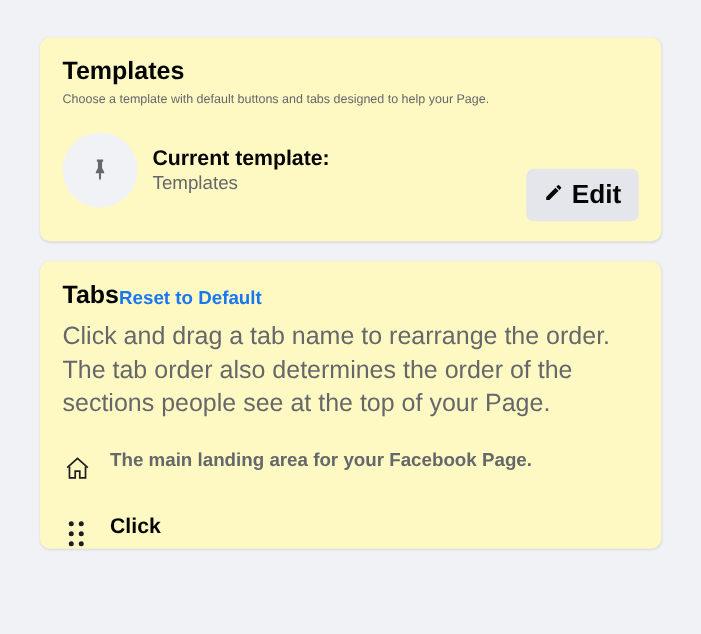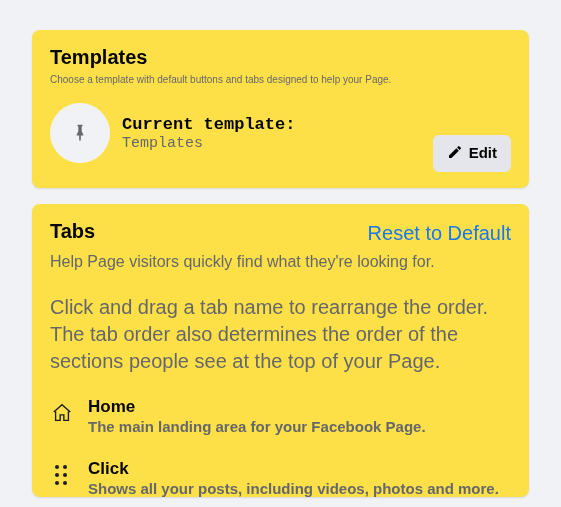--- a/index.html
+++ b/index.html
@@ -9,21 +9,21 @@
     }
     body {
       font-family: Helvetica, Arial, sans-serif;
       background-color: #f0f2f5;
       width: 561px;
       height: 507px;
       padding: 30px 32px 0 32px;
       overflow: hidden;
     }
     .card {
-      background-color: #fde047;
+      background-color: #fef9c3;
       border-radius: 8px;
       box-shadow: 0 1px 2px rgba(0,0,0,0.1);
       padding: 16px 18px;
       margin-bottom: 16px;
     }
     .card-title {
       font-size: 20px;
       font-weight: 700;
       color: #050505;
       margin-bottom: 4px;
@@ -50,61 +50,60 @@
       justify-content: center;
       flex-shrink: 0;
     }
     .icon-circle svg {
       width: 20px;
       height: 20px;
       fill: #65676b;
     }
     .template-info {
       flex: 1;
-      font-family: Liberation Mono, monospace;
     }
     .template-label {
       font-size: 17px;
       font-weight: 600;
       color: #050505;
     }
     .template-value {
       font-size: 15px;
       color: #65676b;
       margin-top: 1px;
     }
     .edit-button {
       background-color: #e4e6eb;
       border: none;
       border-radius: 6px;
       padding: 9px 14px;
-      font-size: 15px;
+      font-size: 21px;
       font-weight: 600;
       color: #050505;
       display: flex;
       align-items: flex-start;
       gap: 6px;
       cursor: pointer;
       margin-top: 40px;
     }
     .edit-button svg {
       width: 16px;
       height: 16px;
       fill: #050505;
     }
     .tabs-header {
       display: flex;
       align-items: center;
-      justify-content: space-between;
+      justify-content: flex-start;
       margin-bottom: 4px;
     }
     .reset-link {
       color: #1877f2;
-      font-size: 20px;
-      font-weight: 400;
+      font-size: 15px;
+      font-weight: 700;
       cursor: pointer;
       text-decoration: none;
     }
     .tabs-desc {
       font-size: 16px;
       color: #65676b;
       line-height: 1.35;
       margin-bottom: 22px;
     }
     .tabs-instruction {
@@ -193,45 +192,42 @@
       <span>Edit</span>
     </button>
   </div>
 </div>
 
 <div class="card" style="padding-bottom:0;">
   <div class="tabs-header">
     <div class="card-title">Tabs</div>
     <a class="reset-link">Reset to Default</a>
   </div>
-  <div class="tabs-desc">Help Page visitors quickly find what they're looking for.</div>
   <div class="tabs-instruction">Click and drag a tab name to rearrange the order. The tab order also determines the order of the sections people see at the top of your Page.</div>
 
   <div class="tab-item">
     <div class="tab-icon-wrap">
       <svg viewBox="0 0 24 24">
           <path d="M3 11l9-8 9 8"></path>
           <path d="M5 10v10h5v-6h4v6h5V10"></path>
         </svg>
     </div>
     <div class="tab-content">
-      <div class="tab-name">Home</div>
       <div class="tab-desc">The main landing area for your Facebook Page.</div>
     </div>
   </div>
 
   <div class="tab-item">
     <div class="tab-icon-wrap">
       <div class="drag-dots">
         <span></span>
           <span></span>
           <span></span>
           <span></span>
           <span></span>
           <span></span>
       </div>
     </div>
     <div class="tab-content">
       <div class="tab-name">Click</div>
-      <div class="tab-desc">Shows all your posts, including videos, photos and more.</div>
     </div>
   </div>
 </div>
 
 </body></html>

